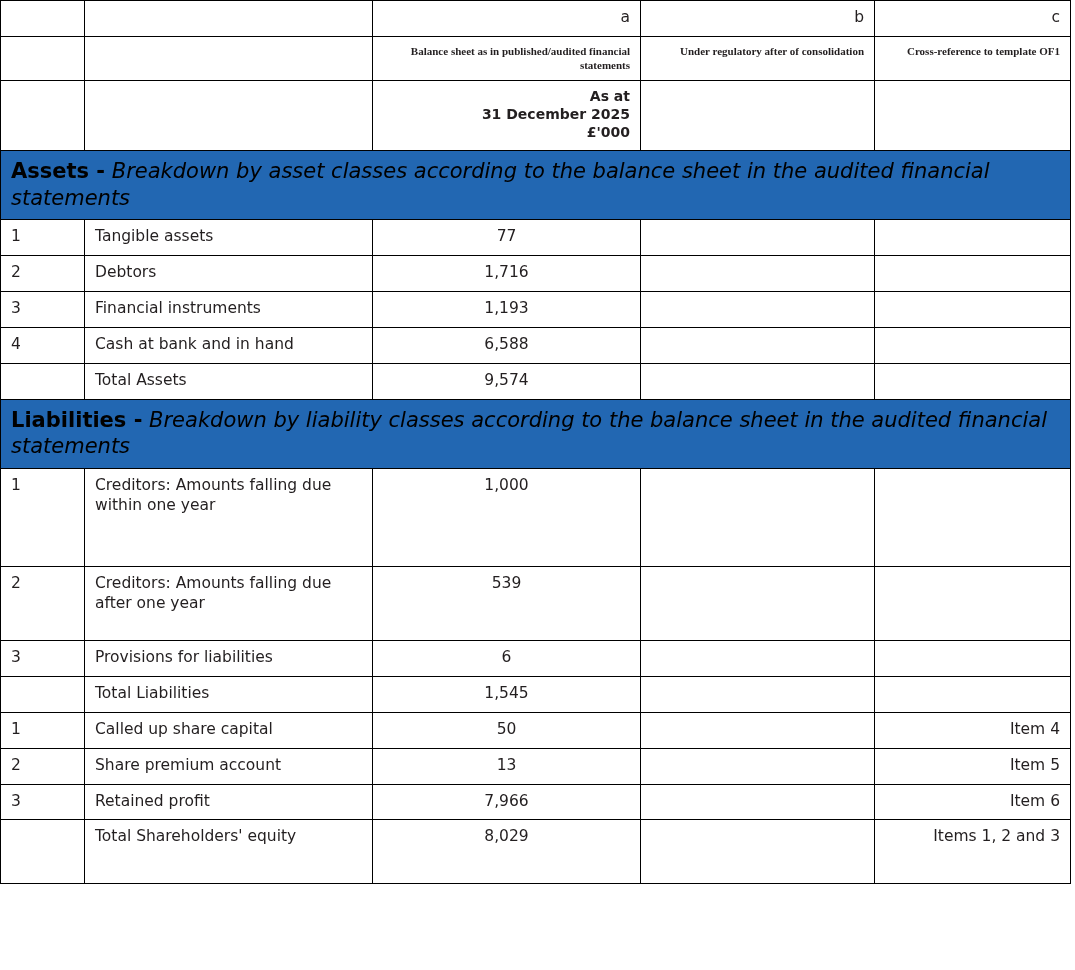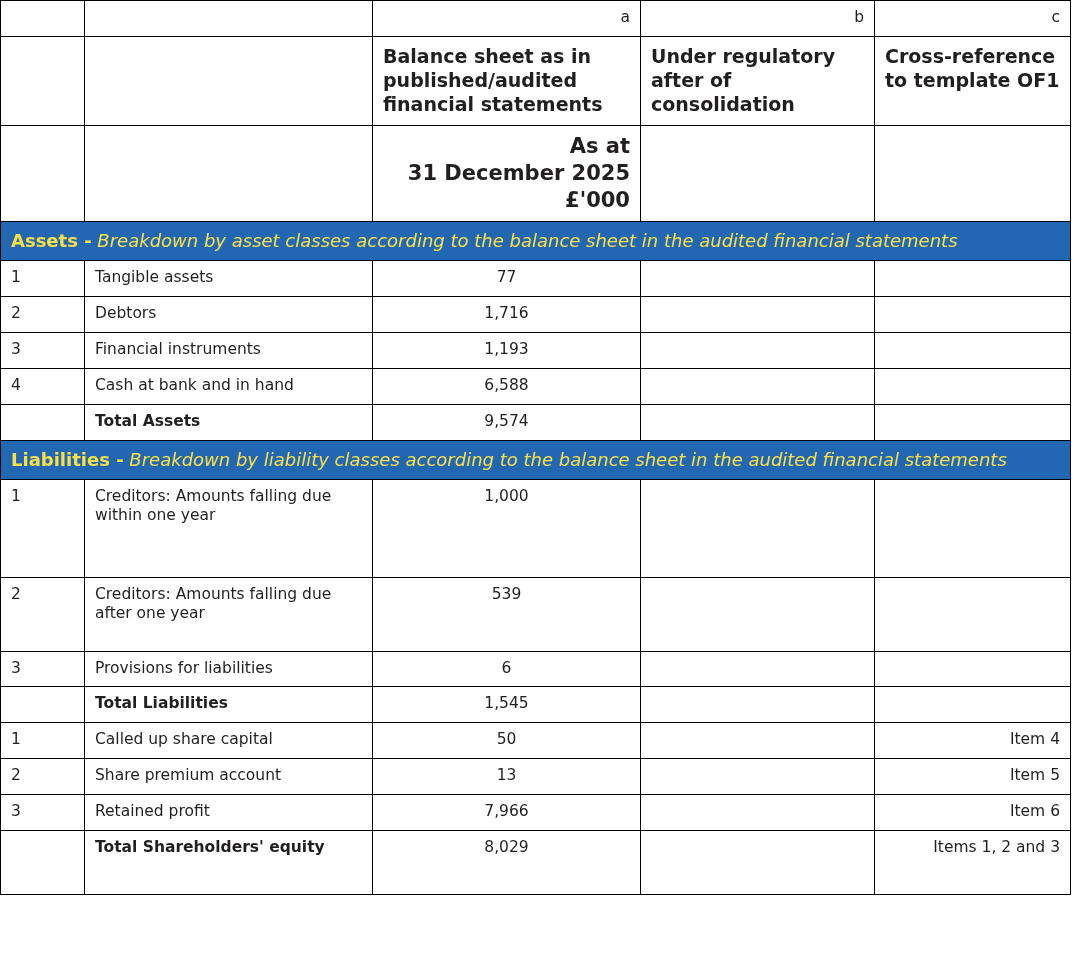--- a/index.html
+++ b/index.html
@@ -39,59 +39,60 @@
 
   .col-letter {
     text-align: right;
     font-weight: normal;
     padding-top: 6px;
     padding-bottom: 6px;
     font-size: 15.5px;
   }
   .hdr {
     font-weight: bold;
-    text-align: left;
-    font-size: 19px;
+    text-align: right;
+    font-size: 11px;
     line-height: 1.3;
     padding-top: 10px;
     padding-bottom: 10px;
+    font-family: Liberation Serif, serif;
   }
   .hdr-date {
     font-weight: bold;
     text-align: right;
-    font-size: 21px;
+    font-size: 14px;
     line-height: 1.35;
     padding-top: 10px;
     padding-bottom: 12px;
   }
   .blank {
     padding: 0;
   }
   .section-row td {
     background: #2267b2;
-    color: #fde047;
+    color: #000000;
     border: 1px solid #2267b2;
     padding: 9px 12px 10px 12px;
-    font-size: 18px;
+    font-size: 21px;
     line-height: 1.3;
   }
   .section-row .sec-title {
     font-weight: bold;
   }
   .section-row .sec-desc {
     font-style: italic;
     font-weight: normal;
   }
   .idx {
     text-align: left;
   }
   .label {
   }
   .label.bold {
-    font-weight: bold;
+    font-weight: normal;
     margin-left: 34px;
   }
   .val {
     text-align: center;
   }
   .xref {
     text-align: right;
   }
   .tall-1 { height: 82px; }
   .tall-2 { height: 58px; }

